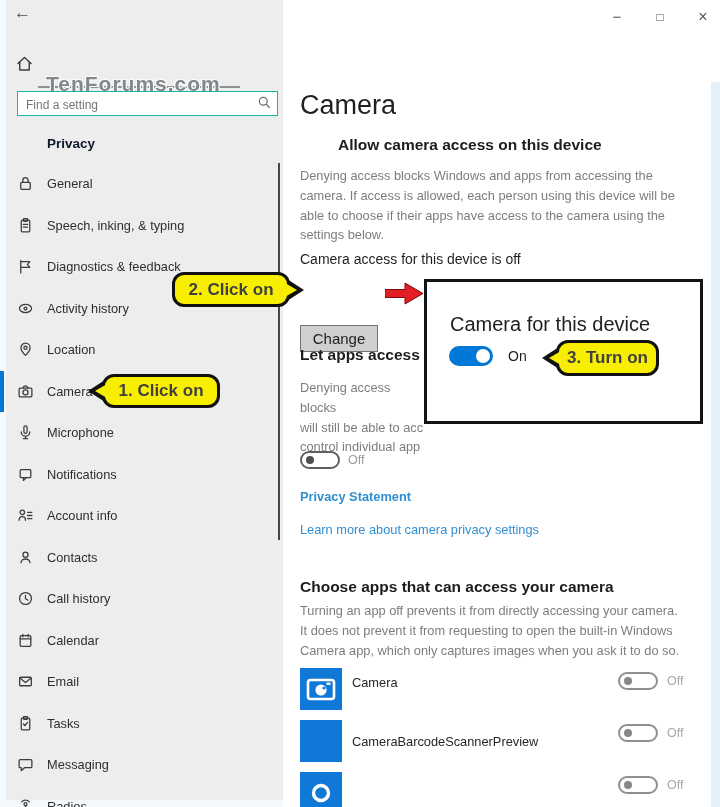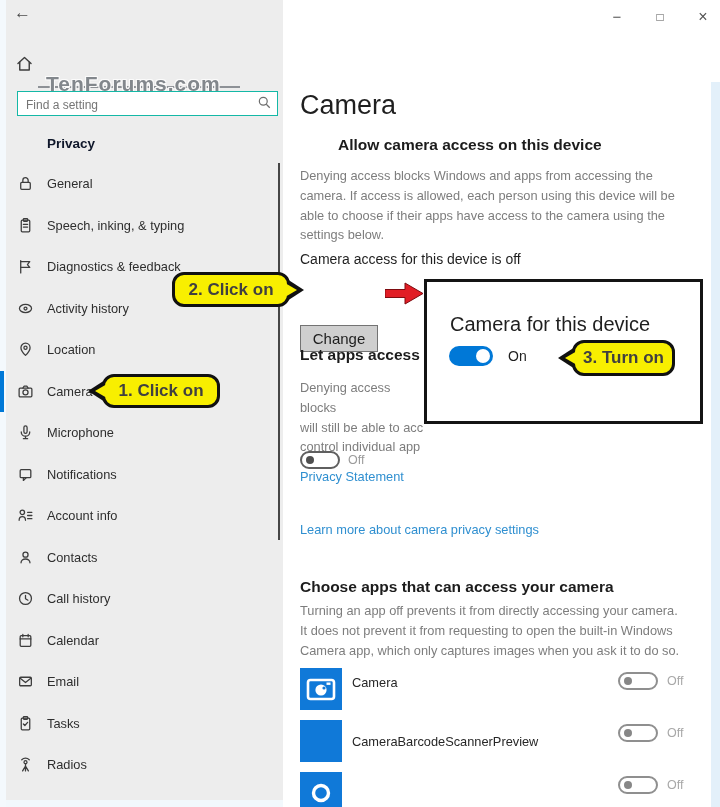--- a/index.html
+++ b/index.html
@@ -204,20 +204,26 @@
 
   <div class="srow">
     <span class="sicon"><svg viewBox="0 0 16 16">
           <rect x="4" y="3" width="8" height="11" rx="1"></rect>
           <rect x="6" y="1.6" width="4" height="2.4" rx="0.6"></rect>
           <path d="M6,8.5 l1.4,1.4 2.6,-3"></path>
         </svg></span>
     <span class="slabel">Tasks</span>
   </div>
 
+  <div class="srow">
+    <span class="sicon"><svg viewBox="0 0 16 16">
+          <path d="M3,3.5 h10 a1,1 0 0 1 1,1 v5.5 a1,1 0 0 1 -1,1 h-6 l-3,2.8 v-2.8 h-1 a1,1 0 0 1 -1,-1 v-5.5 a1,1 0 0 1 1,-1 z"></path>
+        </svg></span>
+    <span class="slabel">Messaging</span>
+  </div>
 
   <div class="srow">
     <span class="sicon"><svg viewBox="0 0 16 16">
           <circle cx="8" cy="5.8" r="1.4"></circle>
           <path d="M8,7.2 v6.8 M5.3,14 L8,9.5 M10.7,14 L8,9.5 M4.5,3.5 a5,5 0 0 1 7,0"></path>
         </svg></span>
     <span class="slabel">Radios</span>
   </div>
 
 </div>
@@ -244,21 +250,21 @@
 <div class="h-section" style="left:300px; top:346px;">Let apps access y</div>
 <div class="body-text" style="left:300px; top:378px; width:130px;">Denying access blocks
 will still be able to acc
 control individual app</div>
 
 <div class="toggle-off t-dark" style="left:300px; top:451px;">
   <span class="knob"></span>
 </div>
 <span class="off-label" style="left:348px; top:453px; color:#9b9b9b;">Off</span>
 
-<div class="link" style="left:300px; top:469px;">Privacy Statement</div>
+<div class="link" style="left:300px; top:489px;font-weight:bold;">Privacy Statement</div>
 <div class="link" style="left:300px; top:522px;">Learn more about camera privacy settings</div>
 
 <div class="h-section" style="left:300px; top:578px;">Choose apps that can access your camera</div>
 <div class="body-text" style="left:300px; top:601px; width:430px;">Turning an app off prevents it from directly accessing your camera.
 It does not prevent it from requesting to open the built-in Windows
 Camera app, which only captures images when you ask it to do so.</div>
 
 <div class="tile" style="top:668px;">
   <svg width="42" height="42" viewBox="0 0 42 42">
     <rect x="8" y="12" width="26" height="19" rx="2.5" fill="none" stroke="#fff" stroke-width="2.6"></rect>
@@ -300,15 +306,15 @@
 </div>
 
 <div class="callout tail-left" style="left:102px; top:374px; width:112px; height:28px;">
   <span>1. Click on</span>
 </div>
 
 <div class="callout tail-right" style="left:172px; top:272px; width:112px; height:29px;">
   <span>2. Click on</span>
 </div>
 
-<div class="callout tail-left" style="left:572px; top:340px; width:97px; height:30px;">
+<div class="callout tail-left" style="left:556px; top:340px; width:97px; height:30px;">
   <span>3. Turn on</span>
 </div>
 
 </body></html>

